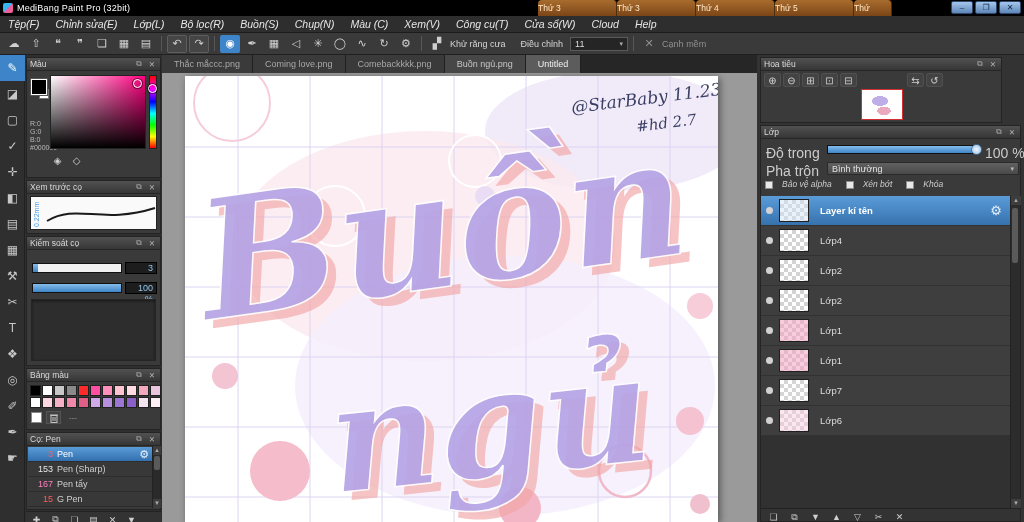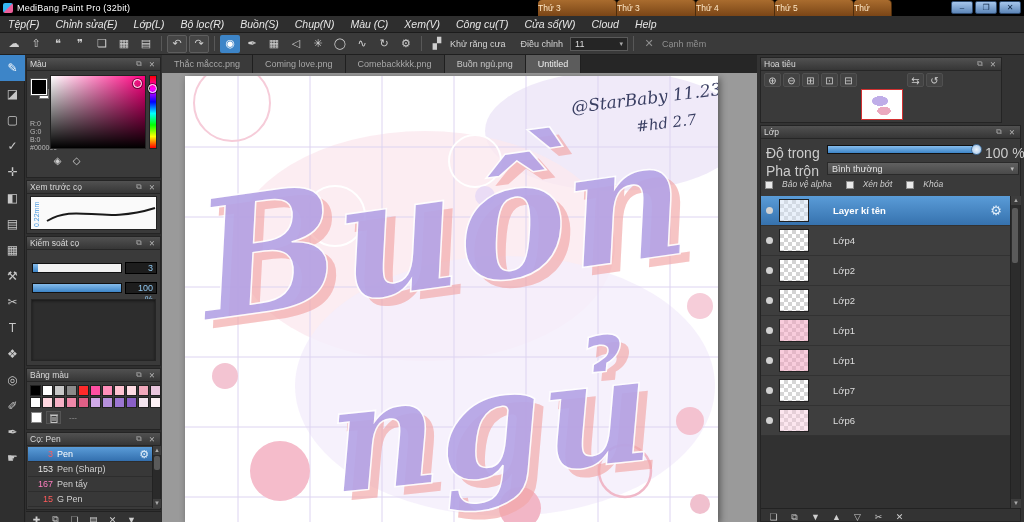--- a/index.html
+++ b/index.html
@@ -145,21 +145,21 @@
   .layer-list { position:absolute; left:0; right:10px; top:70px; bottom:13px; background:#313131; overflow:hidden; }
   .layer-row { height:30px; display:flex; align-items:center; background:#3e3e3e; border-bottom:1px solid #323232; }
   .layer-row.selected { background:linear-gradient(#5a9cd8,#3672ae); }
   .eye-dot { width:7px; height:7px; border-radius:50%; background:#d2d2d2; margin:0 6px 0 5px; flex:none; }
   .thumb { width:30px; height:23px; border:1px solid #1f1f1f; position:relative; flex:none;
            background-color:#fff;
            background-image:linear-gradient(45deg,#ccc 25%,transparent 25%,transparent 75%,#ccc 75%),
                             linear-gradient(45deg,#ccc 25%,transparent 25%,transparent 75%,#ccc 75%);
            background-size:8px 8px; background-position:0 0,4px 4px; }
   .thumb .tint { position:absolute; inset:0; }
-  .layer-name { font-size:9.5px; color:#ddd; margin-left:24px; flex:1; white-space:nowrap; }
+  .layer-name { font-size:9.5px; color:#ddd; margin-left:11px; flex:1; white-space:nowrap; }
   .layer-row.selected .layer-name { color:#fff; font-weight:bold; }
   .layer-row .gear { margin-right:8px; font-size:13px; }
   .layers-scroll { position:absolute; right:0; top:70px; bottom:13px; width:10px; background:#2c2c2c; border-left:1px solid #222; }
   .layers-scroll .vs-arrow { width:10px; }
   .layers-foot { position:absolute; left:0; right:0; bottom:0; height:13px; overflow:hidden;
                  background:#333; border-top:1px solid #222; display:flex; gap:2px; padding:0 3px; }
   .layers-foot .tbtn { width:19px; height:16px; font-size:9px; }
 
   
   .canvas-area { position:absolute; left:162px; top:73px; width:595px; height:449px; background:#9a9a9a; overflow:hidden; }

